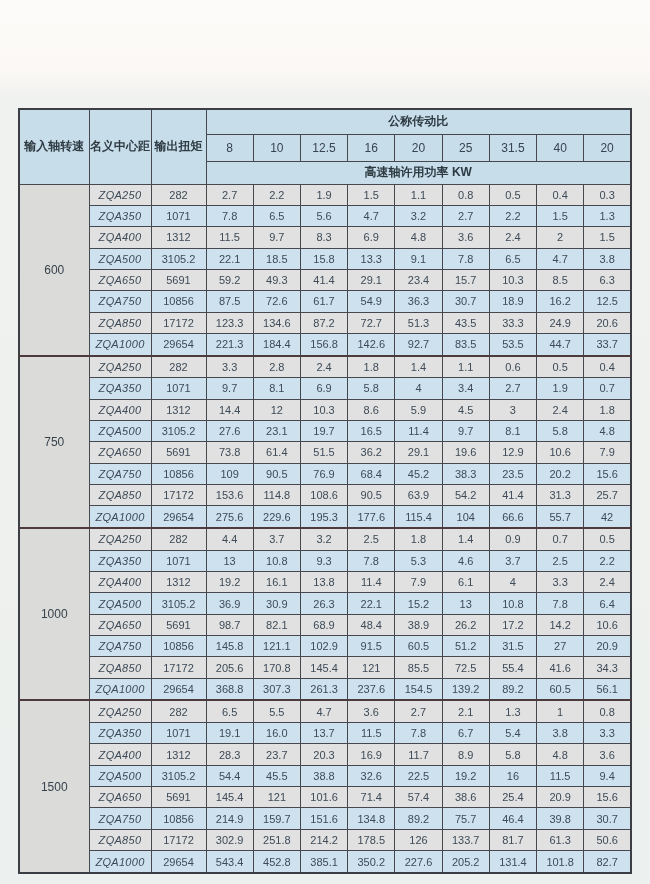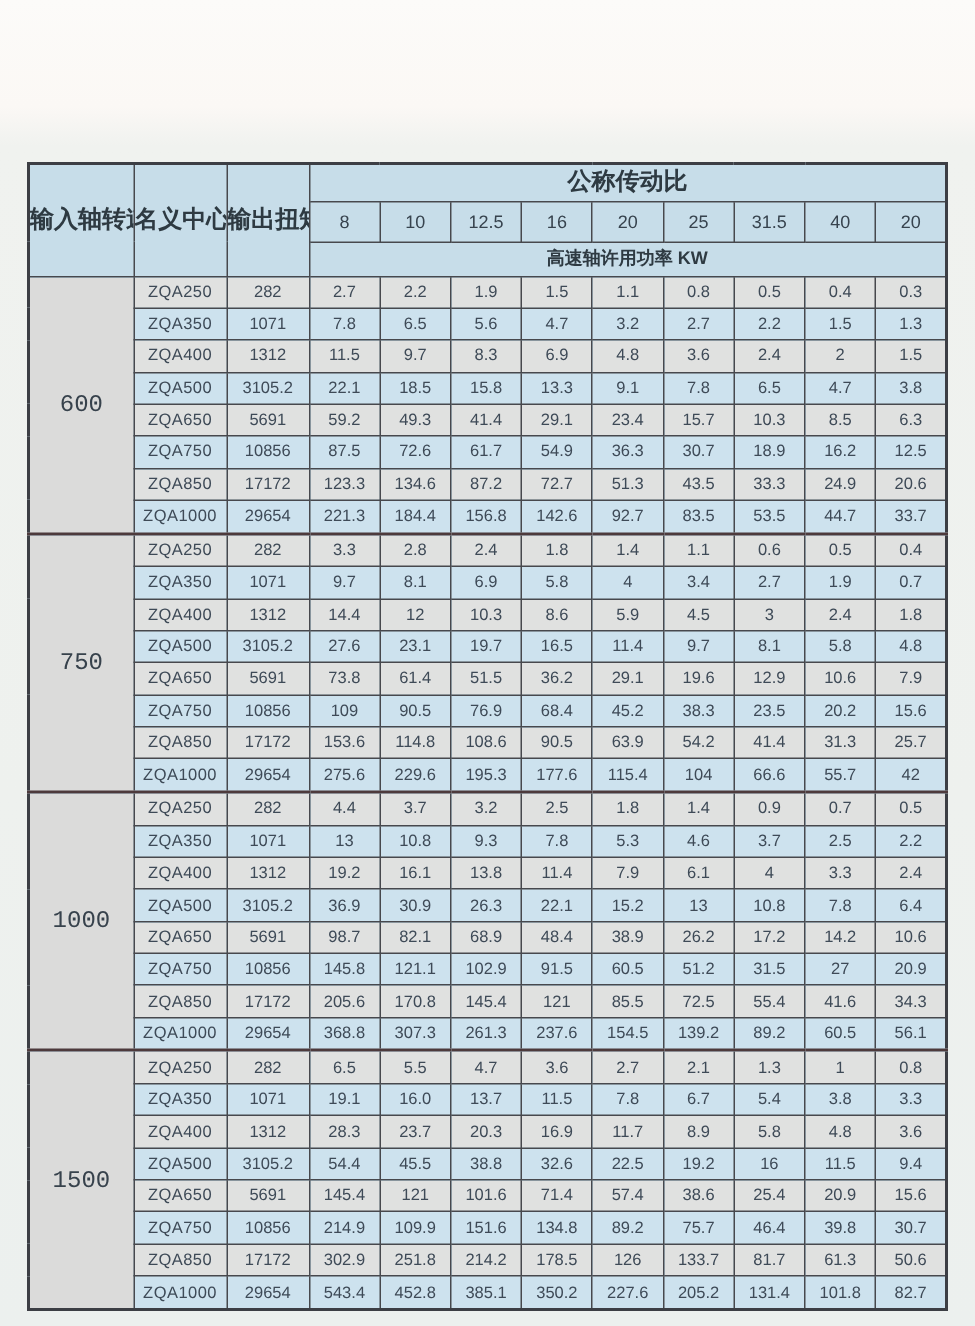--- a/index.html
+++ b/index.html
@@ -39,41 +39,40 @@
     text-align: center;
     vertical-align: middle;
     overflow: hidden;
     white-space: nowrap;
   }
   table.spec-table { border: 2px solid #3c3e44; }
   thead th {
     background: #c7dde9;
     color: #2e3a42;
     font-weight: 700;
-    font-size: 16px;
+    font-size: 12px;
   }
   thead tr.row-main { height: 25px; }
   thead tr.row-ratios { height: 27px; }
   thead tr.row-power { height: 23px; }
   thead th.ratio-val { font-weight: 400; font-size: 12px; color: #37434e; }
   thead th.power-head { font-size: 12px; margin-left: 48px; }
   tbody td {
     font-size: 11px;
     color: #3e4a57;
   }
   tbody tr.row-gray td { background: #e0e1e0; }
   tbody tr.row-blue td { background: #cde2ee; }
   tbody td.group-cell {
     background: #dbdbda !important;
-    font-size: 16px;
+    font-size: 12px;
     color: #37424c;
-    font-family: Liberation Mono, monospace;
   }
   tbody tr.group-start td { border-top: 2px solid #4d3a3c; }
-  tbody td.model-cell { letter-spacing: 0.3px; }
+  tbody td.model-cell { letter-spacing: 0.3px; font-style: italic; }
 </style>
 </head>
 <body>
 
 <div class="page">
   <div class="page-title">连续工作型</div>
 
   <table class="spec-table">
     <colgroup>
       <col style="width:70px">
@@ -481,21 +480,21 @@
           <td class="val-cell">57.4</td>
           <td class="val-cell">38.6</td>
           <td class="val-cell">25.4</td>
           <td class="val-cell">20.9</td>
           <td class="val-cell">15.6</td>
         </tr>
         <tr class="row-blue">
           <td class="model-cell">ZQA750</td>
           <td class="torque-cell">10856</td>
           <td class="val-cell">214.9</td>
-          <td class="val-cell">109.9</td>
+          <td class="val-cell">159.7</td>
           <td class="val-cell">151.6</td>
           <td class="val-cell">134.8</td>
           <td class="val-cell">89.2</td>
           <td class="val-cell">75.7</td>
           <td class="val-cell">46.4</td>
           <td class="val-cell">39.8</td>
           <td class="val-cell">30.7</td>
         </tr>
         <tr class="row-gray">
           <td class="model-cell">ZQA850</td>

